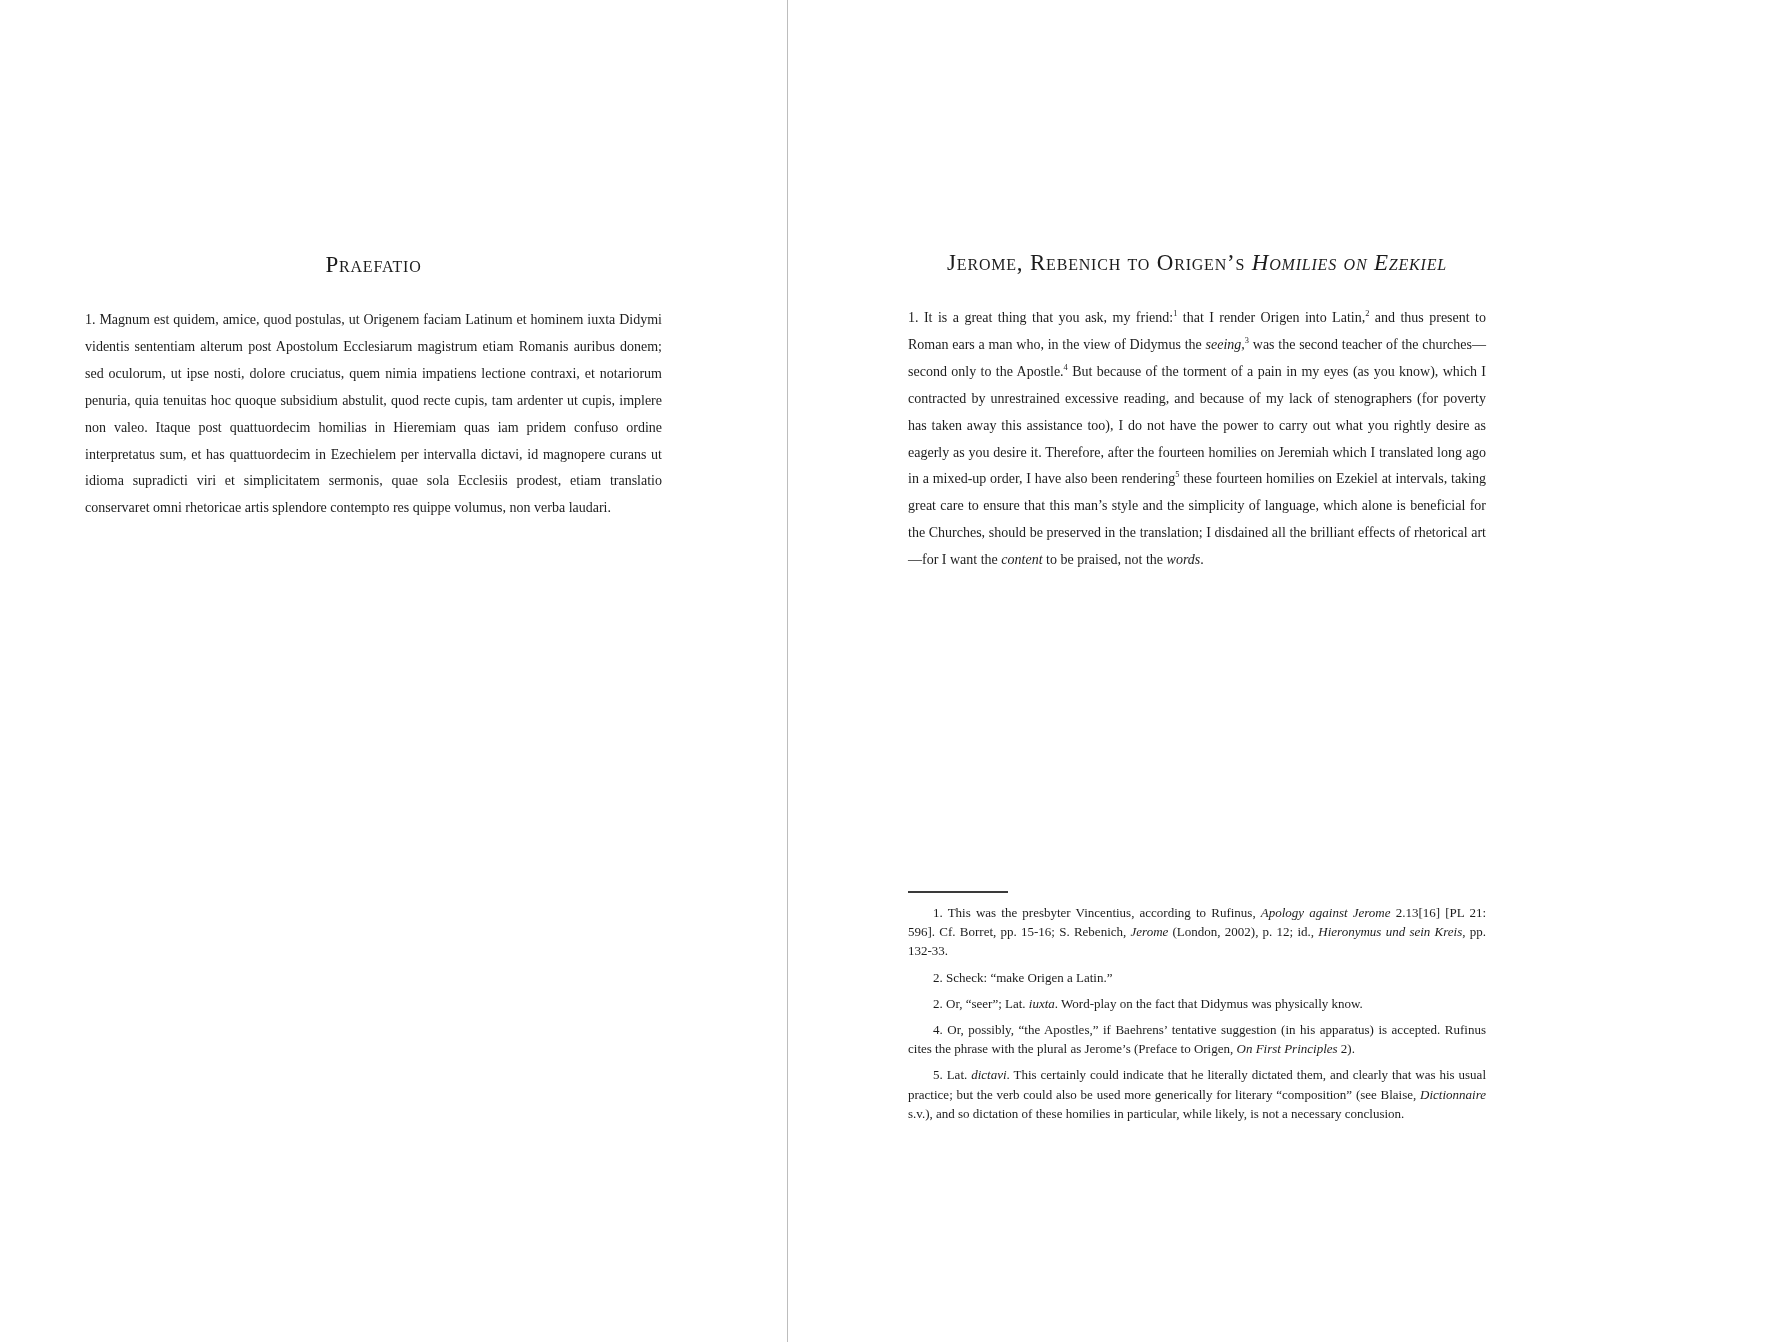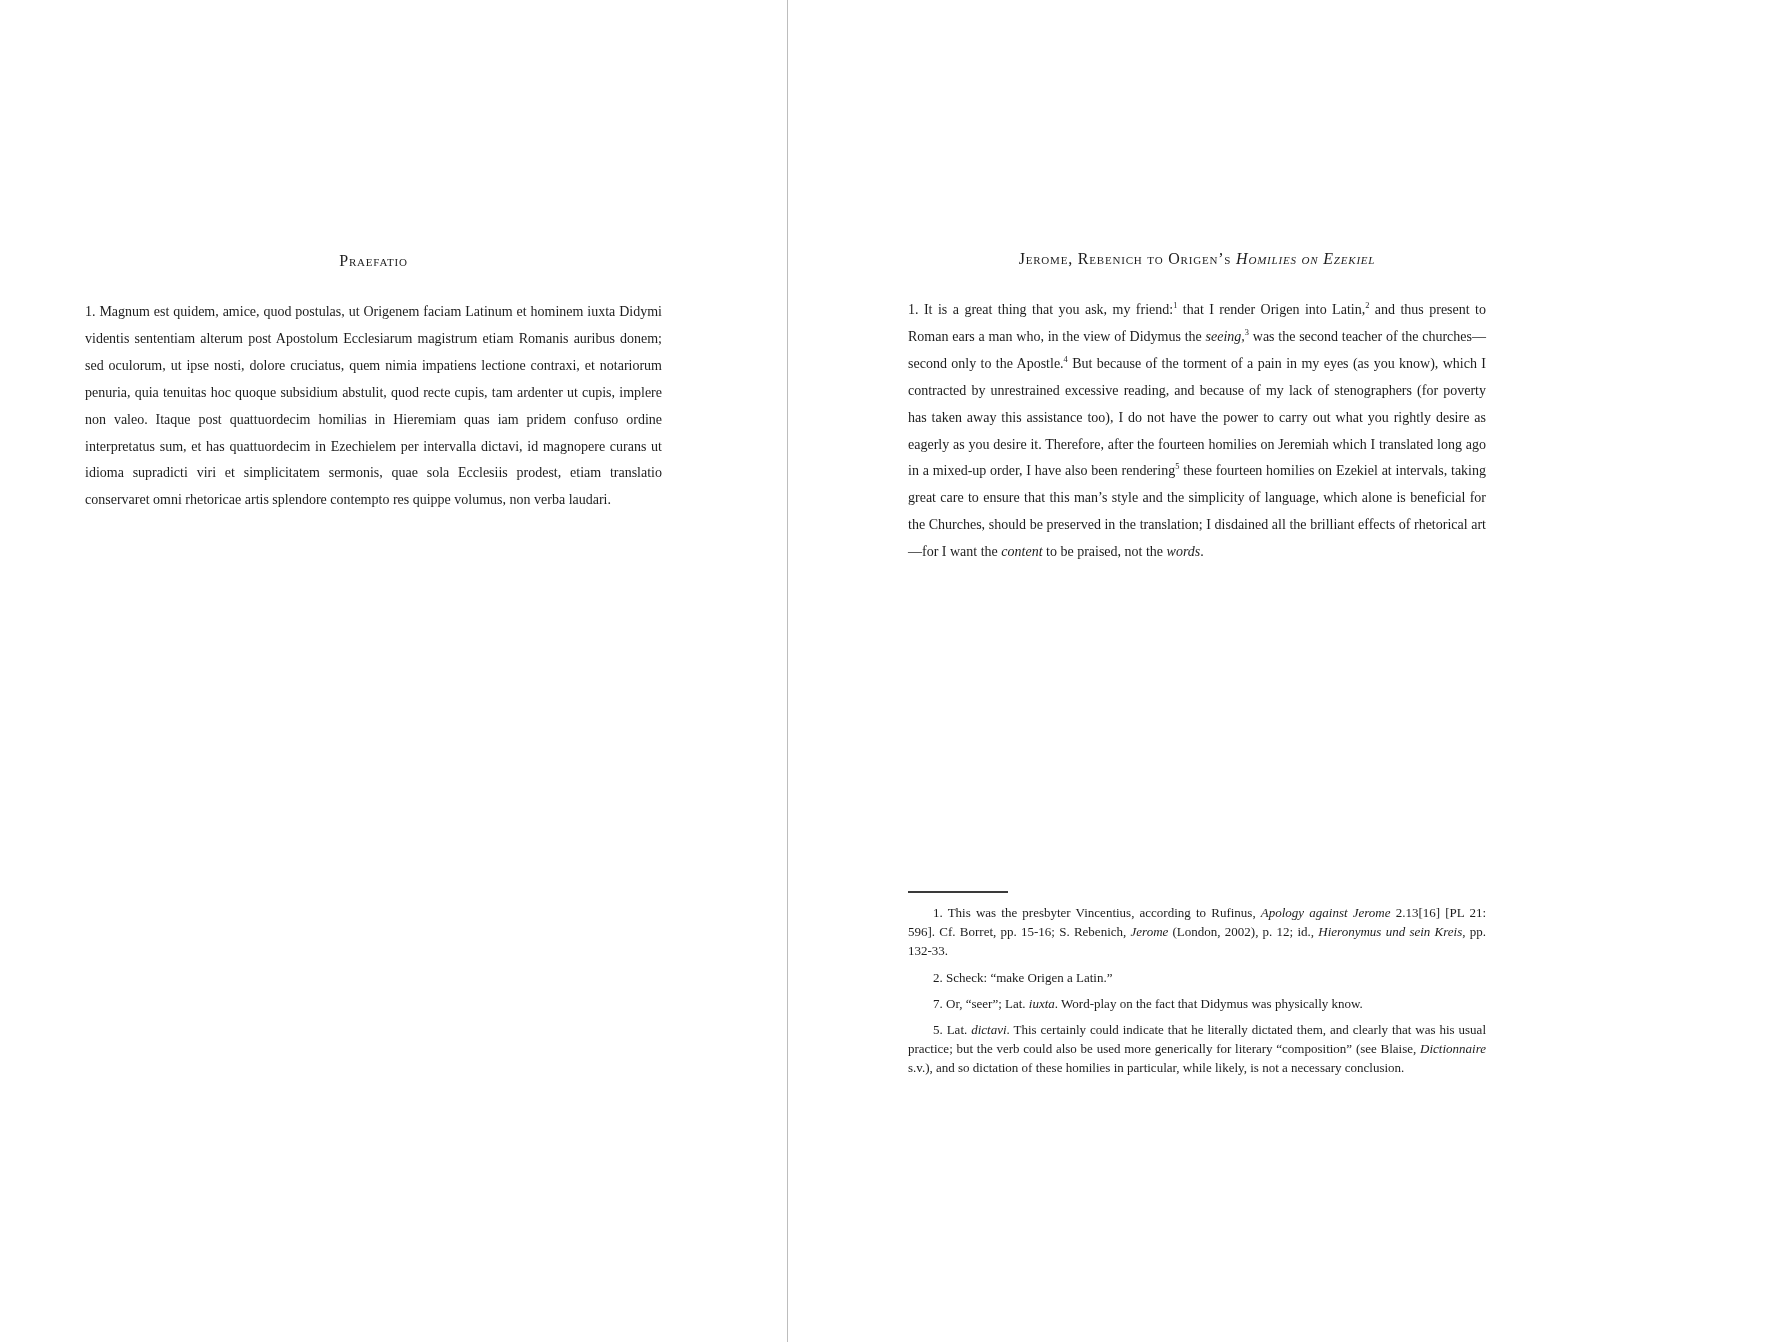--- a/index.html
+++ b/index.html
@@ -17,21 +17,21 @@
     background: #bdbdbd;
   }
 
   .page-col { position: absolute; }
   .left-col  { left: 85px;  top: 252px; width: 577px; }
   .right-col { left: 908px; top: 250px; width: 578px; }
 
   .page-title {
     font-variant: small-caps;
     font-weight: normal;
-    font-size: 16px;
+    font-size: 23px;
     letter-spacing: 0.8px;
     text-align: center;
     white-space: nowrap;
   }
   .page-title i { font-variant: small-caps; }
 
   .body-text {
     margin-top: 29px;
     font-size: 14px;
     line-height: 26.9px;
@@ -78,18 +78,19 @@
   <div class="page-col right-col">
     <h1 class="page-title"><span>Jerome, Rebenich to Origen’s </span><i>Homilies on Ezekiel</i></h1>
     <p class="body-text"><span>1. It is a great thing that you ask, my friend:</span><sup>1</sup><span>  that I render Origen into Latin,</span><sup>2</sup><span> and thus present to Roman ears a man who, in the view of Didymus the </span><i>seeing,</i><sup>3</sup><span> was the second teacher of the churches—second only to the Apostle.</span><sup>4</sup><span>  But because of the torment of a pain in my eyes (as you know), which I contracted by unrestrained excessive reading, and because of my lack of stenographers (for poverty has taken away this assistance too), I do not have the power to carry out what you rightly desire as eagerly as you desire it.  Therefore, after the fourteen homilies on Jeremiah which I translated long ago in a mixed-up order, I have also been rendering</span><sup>5</sup><span> these fourteen homilies on Ezekiel at intervals, taking great care to ensure that this man’s style and the simplicity of language, which alone is beneficial for the Churches, should be preserved in the translation; I disdained all the brilliant effects of rhetorical art—for I want the </span><i>content</i><span> to be praised, not the </span><i>words</i><span>.</span></p>
   </div>
 
   <div class="footnotes">
     <div class="fn-rule"></div>
     <div>
         <p class="footnote"><span>1. This was the presbyter Vincentius, according to Rufinus, </span><i>Apology against Jerome</i><span> 2.13[16] [PL 21: 596].  Cf. Borret, pp. 15-16; S. Rebenich, </span><i>Jerome</i><span> (London, 2002), p. 12; id., </span><i>Hieronymus und sein Kreis</i><span>, pp. 132-33.</span></p>
         <p class="footnote"><span>2. Scheck: “make Origen a Latin.”</span></p>
-        <p class="footnote"><span>7. Or, “seer”; Lat. </span><i>iuxta</i><span>.  Word-play on the fact that Didymus was physically know.</span></p>
+        <p class="footnote"><span>2. Or, “seer”; Lat. </span><i>iuxta</i><span>.  Word-play on the fact that Didymus was physically know.</span></p>
+        <p class="footnote"><span>4. Or, possibly, “the Apostles,” if Baehrens’ tentative suggestion (in his apparatus) is accepted. Rufinus cites the phrase with the plural as Jerome’s (Preface to Origen, </span><i>On First Principles</i><span> 2).</span></p>
         <p class="footnote"><span>5. Lat. </span><i>dictavi</i><span>.  This certainly could indicate that he literally dictated them, and clearly that was his usual practice; but the verb could also be used more generically for literary “composition” (see Blaise, </span><i>Dictionnaire</i><span> s.v.), and so dictation of these homilies in particular, while likely, is not a necessary conclusion.</span></p>
       </div>
   </div>
 
 </div>
 
 </body></html>

